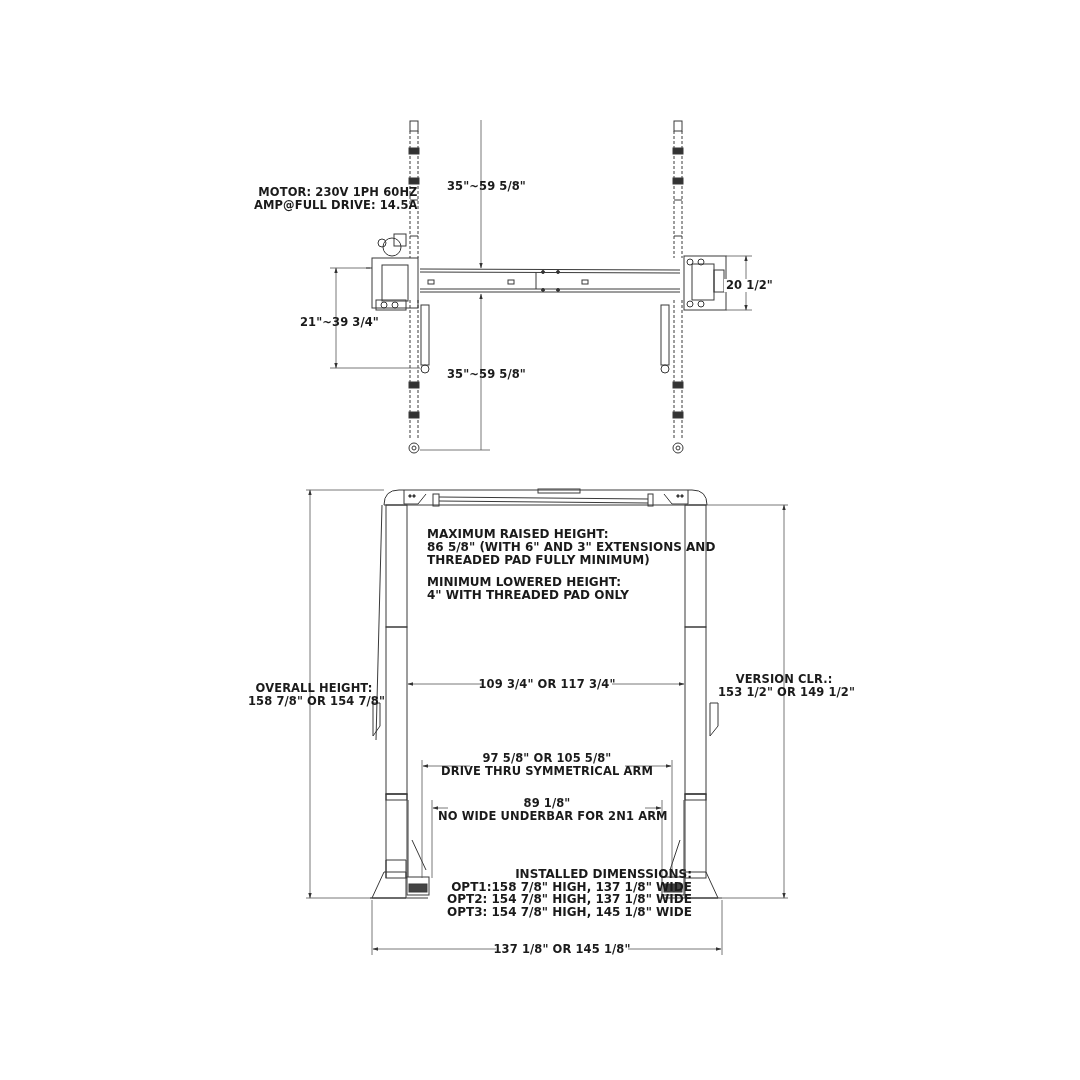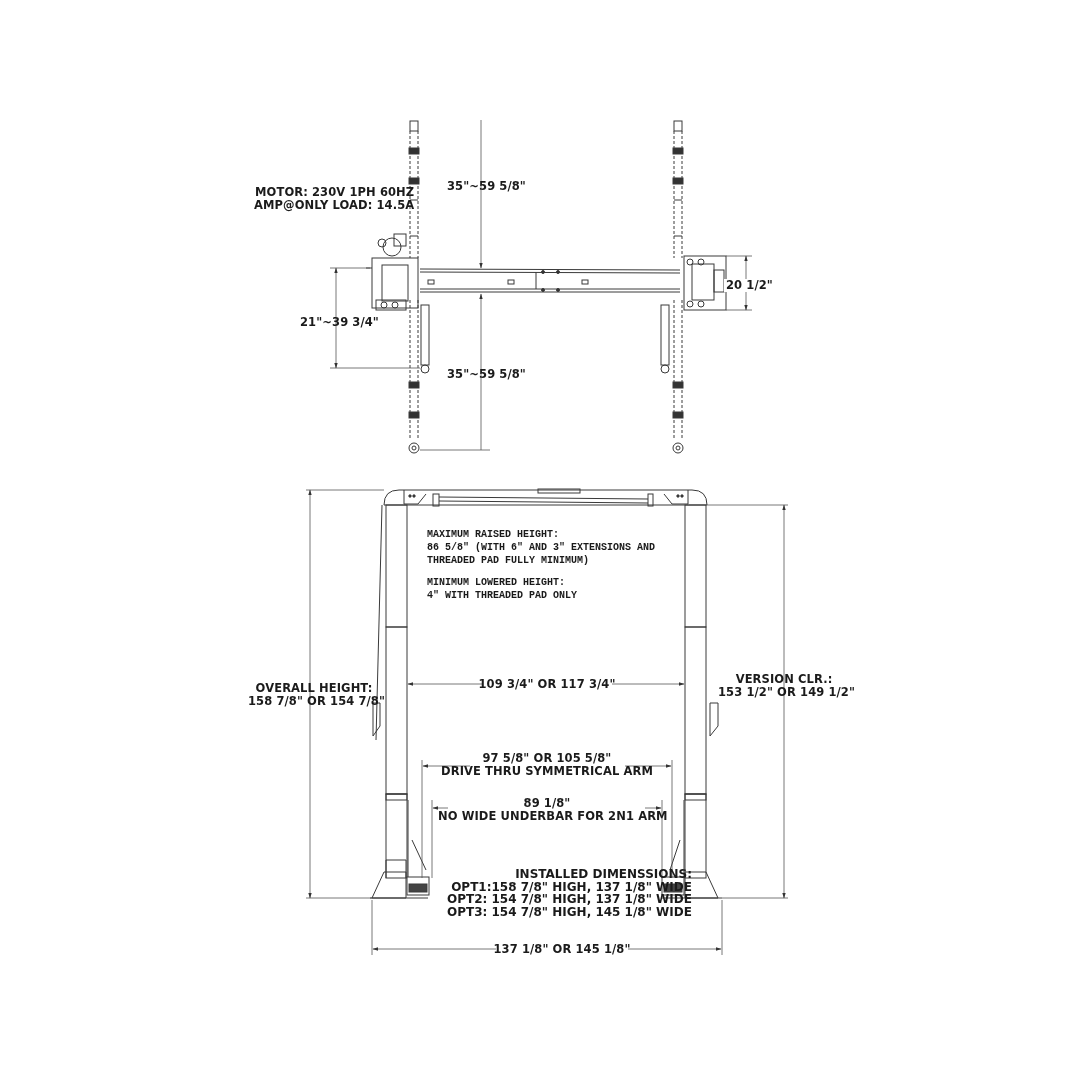--- a/index.html
+++ b/index.html
@@ -3,21 +3,21 @@
 <meta charset="utf-8">
 <style>
   html, body { margin: 0; padding: 0; background: #ffffff; }
   body { width: 1080px; height: 1080px; position: relative; overflow: hidden;
          font-family: "DejaVu Sans", sans-serif; color: #1a1a1a; }
   svg.drawing { position: absolute; left: 0; top: 0; }
   .lbl { position: absolute; font-family: "DejaVu Sans", sans-serif; font-weight: bold;
          font-size: 11.5px; line-height: 13px; color: #1b1b1b; white-space: nowrap; letter-spacing: 0.1px; text-align: right; }
   .center { text-align: center; }
   .note-block { position: absolute; left: 427px; top: 528px; width: 270px; }
-  .note-block .para { font-weight: bold; font-size: 10px; line-height: 13px; margin: 0 0 9px 0; white-space: nowrap; font-family: Liberation Mono, monospace; }
+  .note-block .para { font-weight: bold; font-size: 12px; line-height: 13px; margin: 0 0 9px 0; white-space: nowrap; }
   .installed { position: absolute; left: 447px; top: 868px; }
   .installed div { font-weight: bold; font-size: 12px; line-height: 12.5px; white-space: nowrap; text-align: right; }
 </style>
 </head>
 <body>
 
 <svg class="drawing" width="1080" height="1080" viewBox="0 0 1080 1080" xmlns="http://www.w3.org/2000/svg">
   <defs>
     <marker id="arr" viewBox="0 0 10 10" refX="9" refY="5" markerWidth="7" markerHeight="7" orient="auto-start-reverse">
       <path d="M0,2 L10,5 L0,8 z" fill="#333"></path>
@@ -191,21 +191,21 @@
       <line x1="372" y1="900" x2="372" y2="955"></line>
       <line x1="722" y1="900" x2="722" y2="955"></line>
       <line x1="373" y1="949" x2="496" y2="949" marker-start="url(#arr)"></line>
       <line x1="628" y1="949" x2="721" y2="949" marker-end="url(#arr)"></line>
     </g>
   </g>
 </svg>
 
 <div class="lbl" style="left:254px; top:186px;">
   <div>MOTOR: 230V 1PH 60HZ</div>
-  <div>AMP@ONLY LOAD: 14.5A</div>
+  <div>AMP@FULL DRIVE: 14.5A</div>
 </div>
 
 <div class="lbl" style="left:447px; top:180px;">35"~59 5/8"</div>
 <div class="lbl" style="left:447px; top:368px;">35"~59 5/8"</div>
 <div class="lbl" style="left:300px; top:316px;">21"~39 3/4"</div>
 <div class="lbl" style="left:724px; top:279px; background:#fff; padding:0 2px;">20 1/2"</div>
 
 <div class="note-block">
   <div class="para">
     <div>MAXIMUM RAISED HEIGHT:</div>

